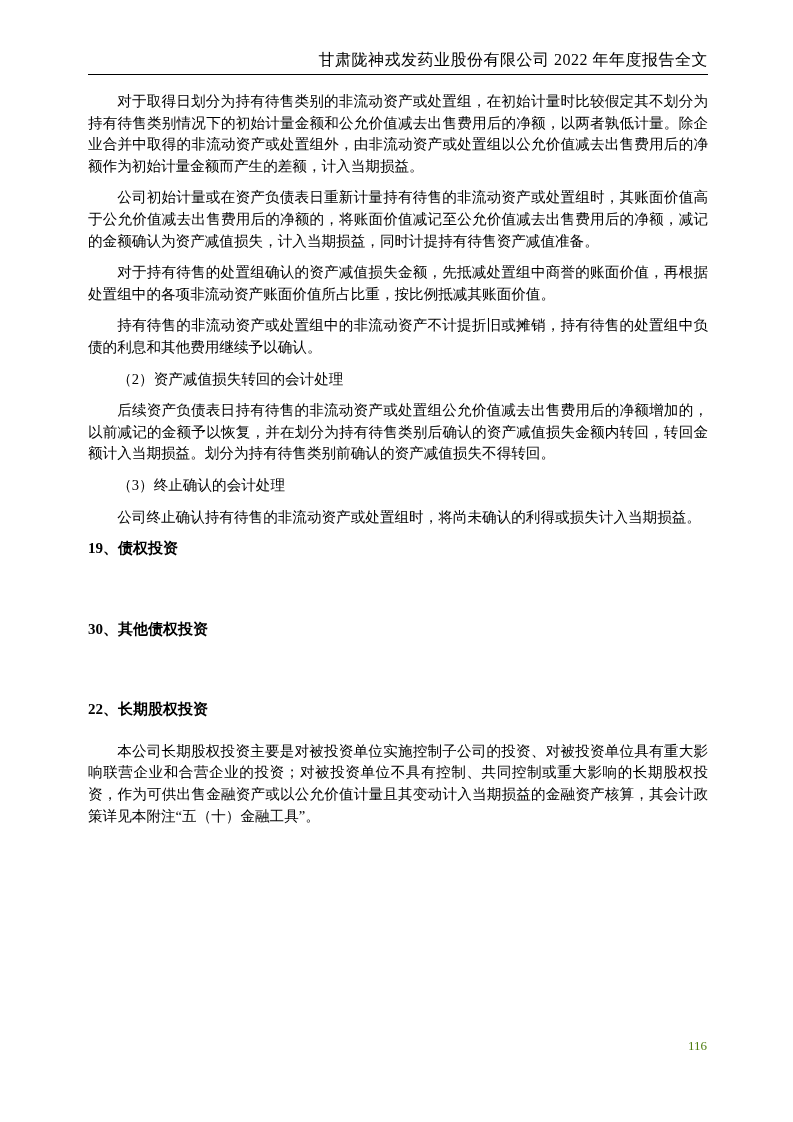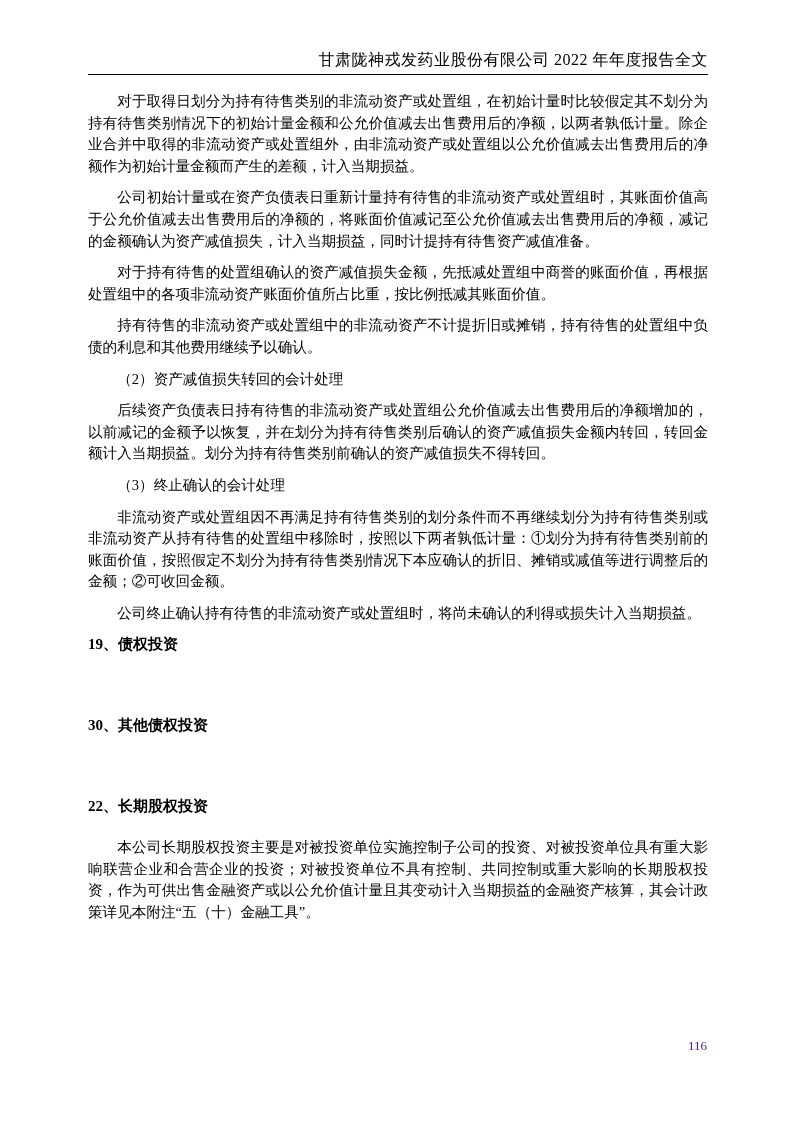--- a/index.html
+++ b/index.html
@@ -56,21 +56,21 @@
     margin: 0 0 0 0;
   }
   .gap-lg { margin-bottom: 59px; }
   .gap-md { margin-bottom: 54px; }
   .gap-sm { margin-bottom: 20px; }
   .footer-pagenum {
     position: absolute;
     top: 1038px;
     right: 86px;
     font-size: 13px;
-    color: #4c1d95;
+    color: #4d7c0f;
   }
 </style>
 </head>
 <body>
 
 <div class="page">
 
   <div>
     <div class="header-title">甘肃陇神戎发药业股份有限公司 2022 年年度报告全文</div>
     <div class="header-rule"></div>
@@ -81,21 +81,20 @@
     <p class="para">公司初始计量或在资产负债表日重新计量持有待售的非流动资产或处置组时，其账面价值高于公允价值减去出售费用后的净额的，将账面价值减记至公允价值减去出售费用后的净额，减记的金额确认为资产减值损失，计入当期损益，同时计提持有待售资产减值准备。</p>
     <p class="para">对于持有待售的处置组确认的资产减值损失金额，先抵减处置组中商誉的账面价值，再根据处置组中的各项非流动资产账面价值所占比重，按比例抵减其账面价值。</p>
     <p class="para">持有待售的非流动资产或处置组中的非流动资产不计提折旧或摊销，持有待售的处置组中负债的利息和其他费用继续予以确认。</p>
 
     <p class="sub-heading">（2）资产减值损失转回的会计处理</p>
 
     <p class="para">后续资产负债表日持有待售的非流动资产或处置组公允价值减去出售费用后的净额增加的，以前减记的金额予以恢复，并在划分为持有待售类别后确认的资产减值损失金额内转回，转回金额计入当期损益。划分为持有待售类别前确认的资产减值损失不得转回。</p>
 
     <p class="sub-heading">（3）终止确认的会计处理</p>
 
-    <p class="para">非流动资产或处置组因不再满足持有待售类别的划分条件而不再继续划分为持有待售类别或非流动资产从持有待售的处置组中移除时，按照以下两者孰低计量：①划分为持有待售类别前的账面价值，按照假定不划分为持有待售类别情况下本应确认的折旧、摊销或减值等进行调整后的金额；②可收回金额。</p>
     <p class="para">公司终止确认持有待售的非流动资产或处置组时，将尚未确认的利得或损失计入当期损益。</p>
 
     <p class="num-heading gap-lg">19、债权投资</p>
 
     <p class="num-heading gap-lg">30、其他债权投资</p>
 
 
     <p class="num-heading gap-sm">22、长期股权投资</p>
 
     <p class="para">本公司长期股权投资主要是对被投资单位实施控制子公司的投资、对被投资单位具有重大影响联营企业和合营企业的投资；对被投资单位不具有控制、共同控制或重大影响的长期股权投资，作为可供出售金融资产或以公允价值计量且其变动计入当期损益的金融资产核算，其会计政策详见本附注“五（十）金融工具”。</p>

